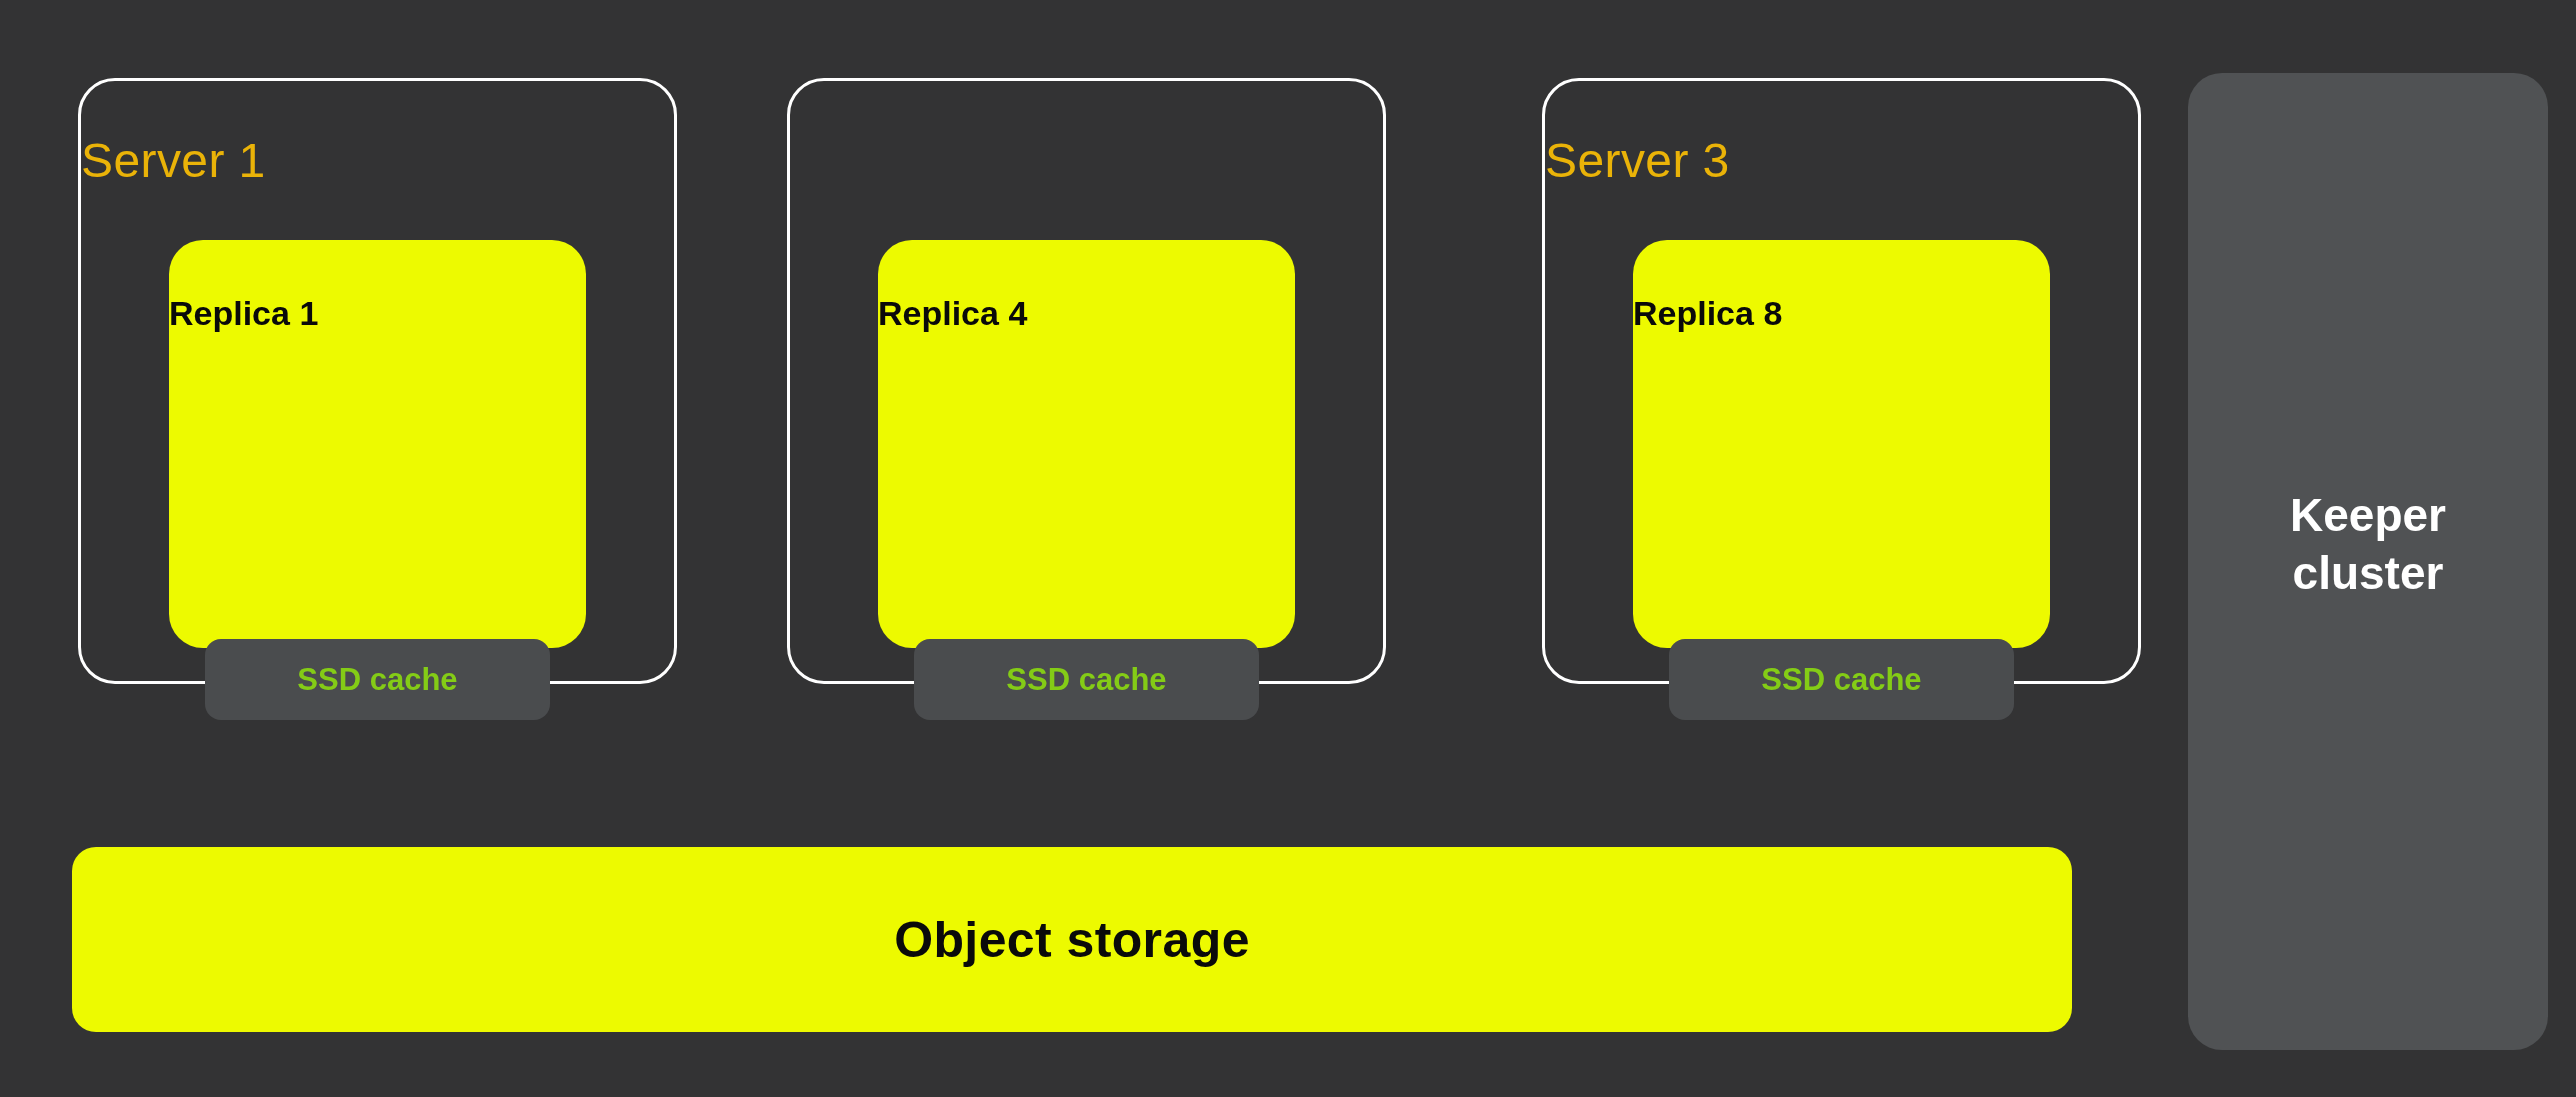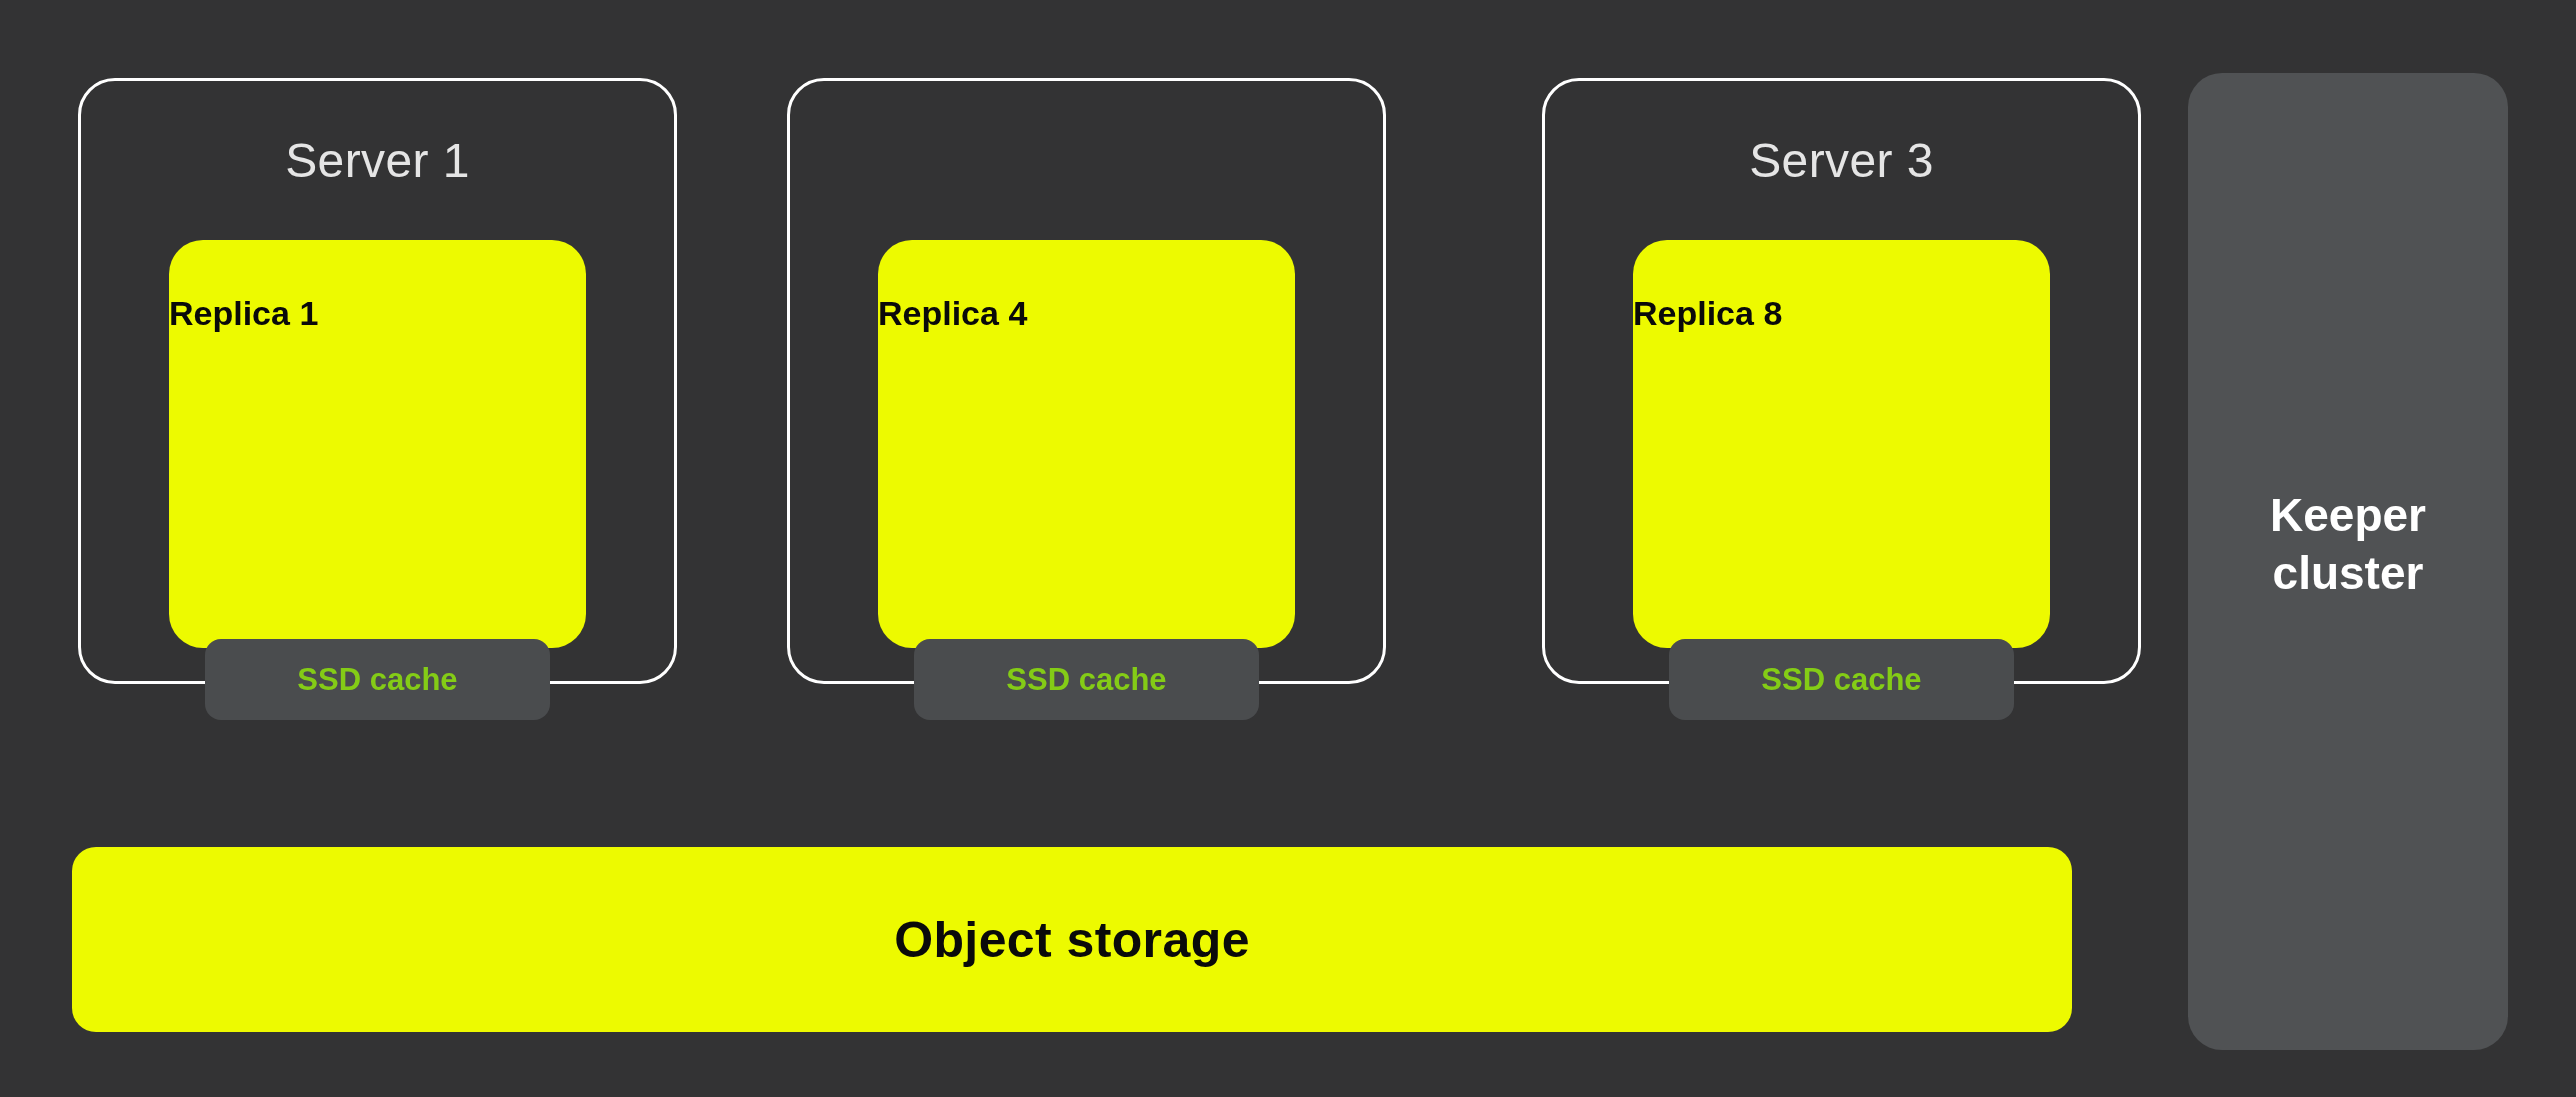--- a/index.html
+++ b/index.html
@@ -26,22 +26,21 @@
     background: transparent;
   }
   .server-box.s1 { left: 78px; }
   .server-box.s2 { left: 787px; }
   .server-box.s3 { left: 1498px; margin-left: 44px; }
   .server-title {
     position: absolute;
     top: 52px;
     left: 0;
     width: 100%;
-    text-align: center;
-    color: #e5e5e5;
+    color: #eab308;
     font-size: 48px;
     font-weight: 400;
     line-height: 55px;
     letter-spacing: 0.4px;
   }
   .replica-box {
     position: absolute;
     left: 88px;
     top: 159px;
     width: 417px;
@@ -92,21 +91,21 @@
   .object-label {
     color: #0a0a0a;
     font-size: 50px;
     font-weight: 700;
     letter-spacing: 0.4px;
   }
   .keeper-box {
     position: absolute;
     left: 2188px;
     top: 73px;
-    width: 320px;
+    width: 360px;
     height: 977px;
     border-radius: 34px;
     background: var(--panel-light, #505254);
     display: flex;
     align-items: center;
     justify-content: center;
   }
   .keeper-label {
     color: #ffffff;
     font-size: 46px;

